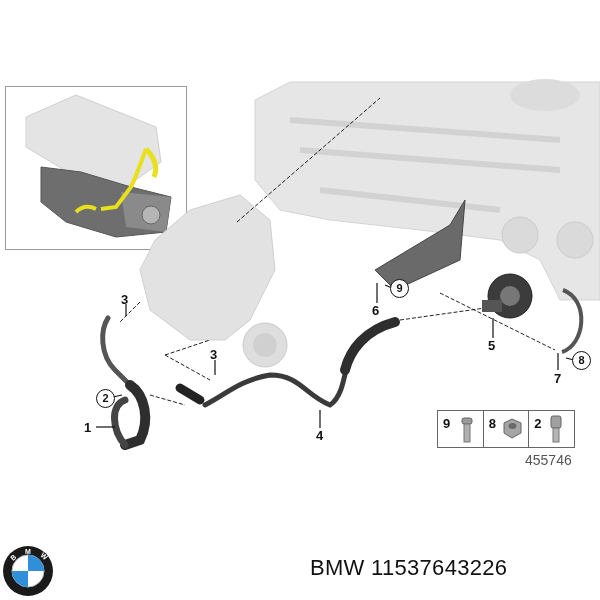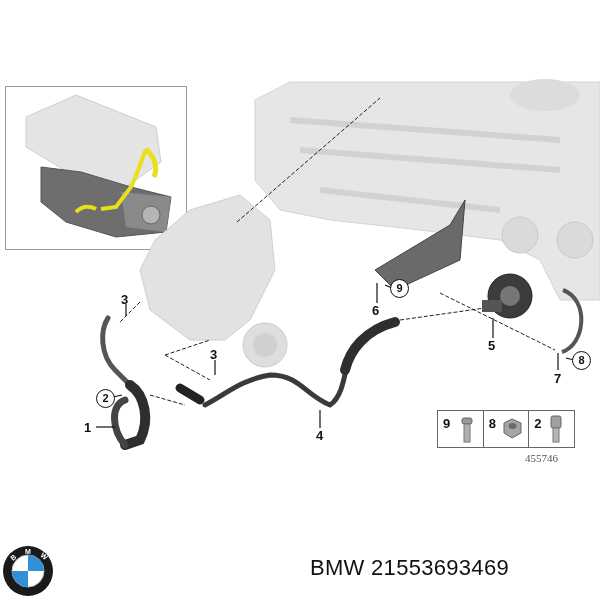--- a/index.html
+++ b/index.html
@@ -5,21 +5,21 @@
   html, body { margin:0; padding:0; background:#ffffff; }
   body { width:600px; height:600px; position:relative; overflow:hidden; font-family:"Liberation Sans", sans-serif; }
   svg { position:absolute; left:0; top:0; }
   .callout { position:absolute; font-weight:bold; font-size:13px; color:#111; font-family:"Liberation Sans", sans-serif; line-height:1; }
   .callout.circled { width:17px; height:17px; border:1.5px solid #111; border-radius:50%; text-align:center; line-height:17px; font-size:11px; background:#fff; }
   .inset { position:absolute; left:5px; top:86px; width:180px; height:162px; border:1px solid #9a9a9a; background:#fff; }
   .parts-table { position:absolute; left:437px; top:410px; width:136px; height:36px; border:1px solid #666; display:flex; }
   .parts-cell { flex:1; border-right:1px solid #666; position:relative; }
   .parts-cell:last-child { border-right:none; }
   .parts-num { position:absolute; left:5px; top:5px; font-weight:bold; font-size:13px; color:#111; }
-  .diagram-id { position:absolute; left:525px; top:452px; font-size:11px; color:#555;font-family:Liberation Serif, serif; }
+  .diagram-id { position:absolute; left:525px; top:452px; font-size:14px; color:#555; }
   .logo { position:absolute; left:2px; top:545px; width:52px; height:52px; }
   .caption { position:absolute; left:310px; top:555px; font-size:22px; color:#111; letter-spacing:0.3px; }
 </style>
 </head>
 <body>
 
 <div class="inset">
   <svg width="180" height="162" viewBox="0 0 180 162">
     <polygon points="20,30 70,8 150,40 155,75 120,100 70,90 20,60" fill="#e4e4e4" stroke="#cfcfcf"></polygon>
     <polygon points="35,80 75,85 125,100 165,110 160,145 110,150 60,135 35,115" fill="#6e6e6e" stroke="#555"></polygon>
@@ -128,13 +128,13 @@
 
 <svg class="logo" viewBox="0 0 52 52" width="52" height="52">
   <circle cx="26" cy="26" r="25" fill="#1a1a1a"></circle>
   <circle cx="26" cy="26" r="16" fill="#ffffff" stroke="#bbb" stroke-width="1"></circle>
   <path d="M26,10 A16,16 0 0 1 42,26 L26,26 Z" fill="#2f8fd8"></path>
   <path d="M26,42 A16,16 0 0 1 10,26 L26,26 Z" fill="#2f8fd8"></path>
   <text x="11" y="16" font-size="7" fill="#fff" font-family="Liberation Sans, sans-serif" font-weight="bold" transform="rotate(-40 11 16)">B</text>
   <text x="23" y="9" font-size="7" fill="#fff" font-family="Liberation Sans, sans-serif" font-weight="bold">M</text>
   <text x="38" y="11" font-size="7" fill="#fff" font-family="Liberation Sans, sans-serif" font-weight="bold" transform="rotate(40 38 11)">W</text>
 </svg>
-<div class="caption">BMW 21553693469</div>
+<div class="caption">BMW 11537643226</div>
 
 </body></html>

